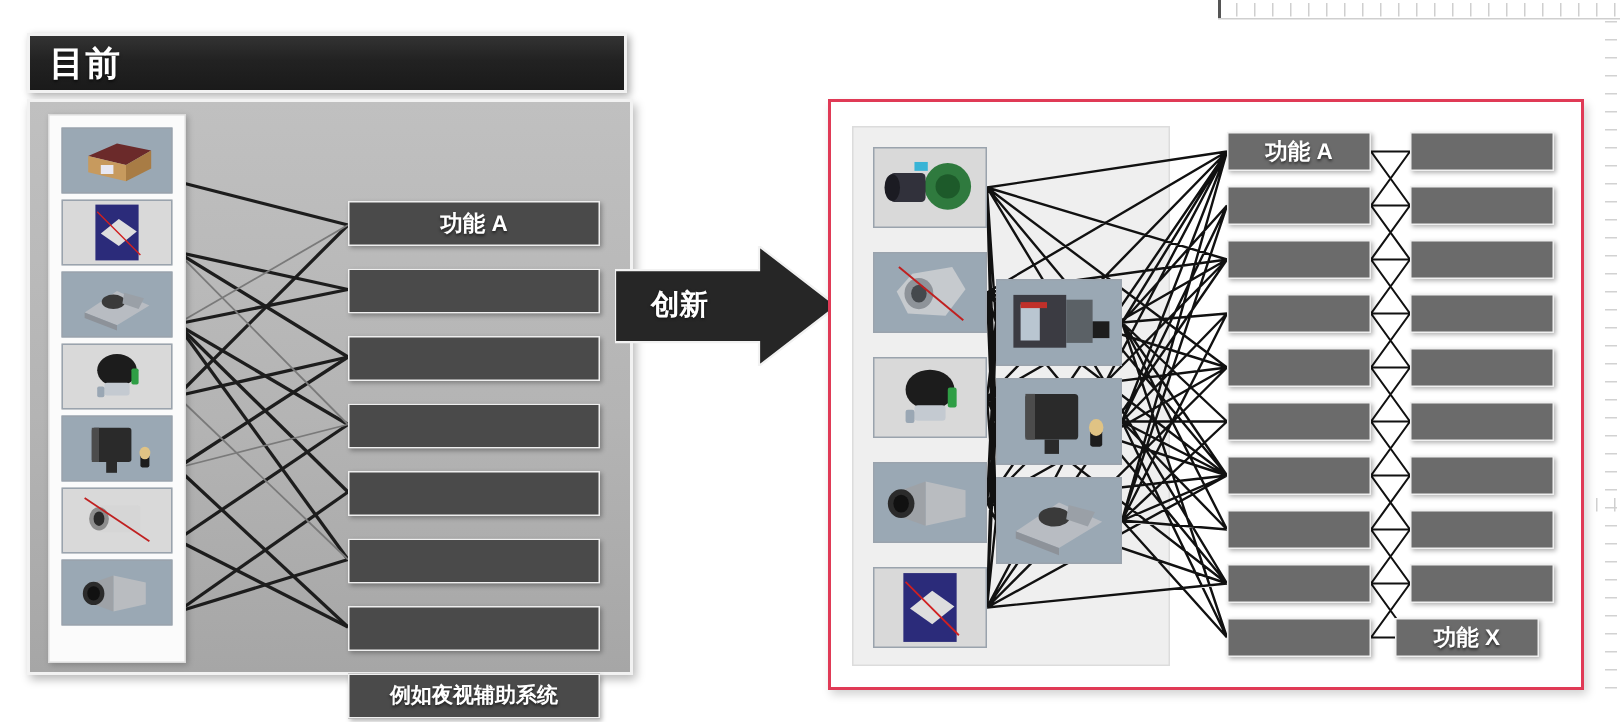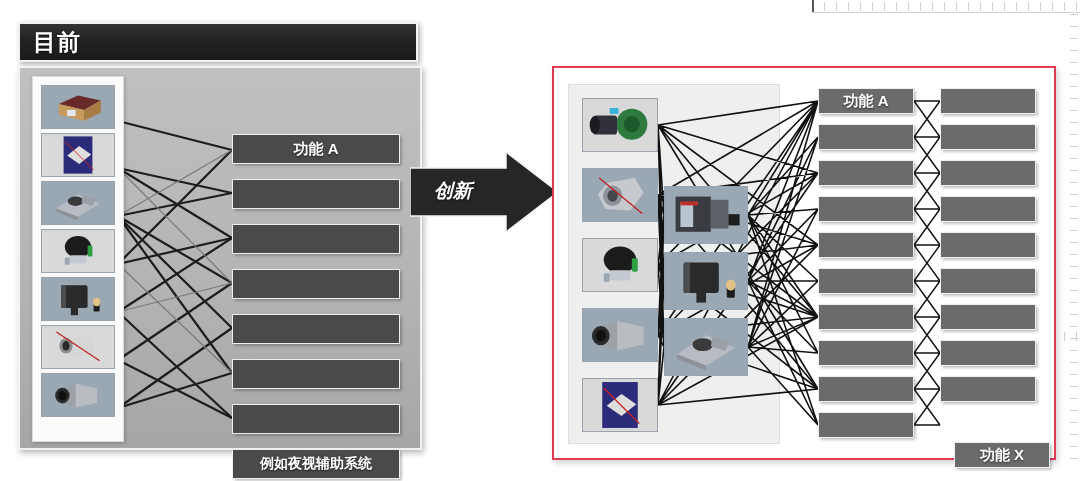--- a/index.html
+++ b/index.html
@@ -54,21 +54,21 @@
       box-shadow:1.5px 1.5px 3px rgba(0,0,0,.30);
       display:flex;align-items:center;justify-content:center;
       color:#fff;font-weight:bold;font-size:15px;
       text-shadow:0 1px 2px rgba(0,0,0,.6);white-space:nowrap;}
   .fbar.light{background:#6b6b6b;}
 
   
   svg.wires{position:absolute;left:0;top:0;overflow:visible;pointer-events:none;}
 
   
-  #innovation-arrow{position:absolute;left:410px;top:152px;width:148px;height:80px;font-style:italic;}
+  #innovation-arrow{position:absolute;left:410px;top:164px;width:148px;height:80px;}
   #innovation-arrow .arrow-label{position:absolute;left:24px;top:26px;
       color:#fff;font-weight:bold;font-size:19px;
       text-shadow:0 1px 2px rgba(0,0,0,.6);}
 
   
   #right-panel-title{
       left:552px;top:22px;width:500px;height:40px;
       background:linear-gradient(180deg,#e4091b 0%,#d60812 50%,#c00510 100%);
       border:2px solid #f7f7f7;
       box-shadow:2px 2px 5px rgba(0,0,0,.30);}
@@ -440,19 +440,19 @@
         </div>
         <div class="fbar light" style="left: 386px; top: 236px; width: 96px; height: 26px;">
           <span></span>
         </div>
         <div class="fbar light" style="left: 386px; top: 272px; width: 96px; height: 26px;">
           <span></span>
         </div>
         <div class="fbar light" style="left: 386px; top: 308px; width: 96px; height: 26px;">
           <span></span>
         </div>
-        <div class="fbar light" style="left: 400px; top: 344px; width: 96px; height: 26px; margin-top: 30px;">
+        <div class="fbar light" style="left: 376px; top: 344px; width: 96px; height: 26px;">
           <span>功能 X</span>
         </div>
       </div>
   </div>
 
 </div>
 
 </body></html>

